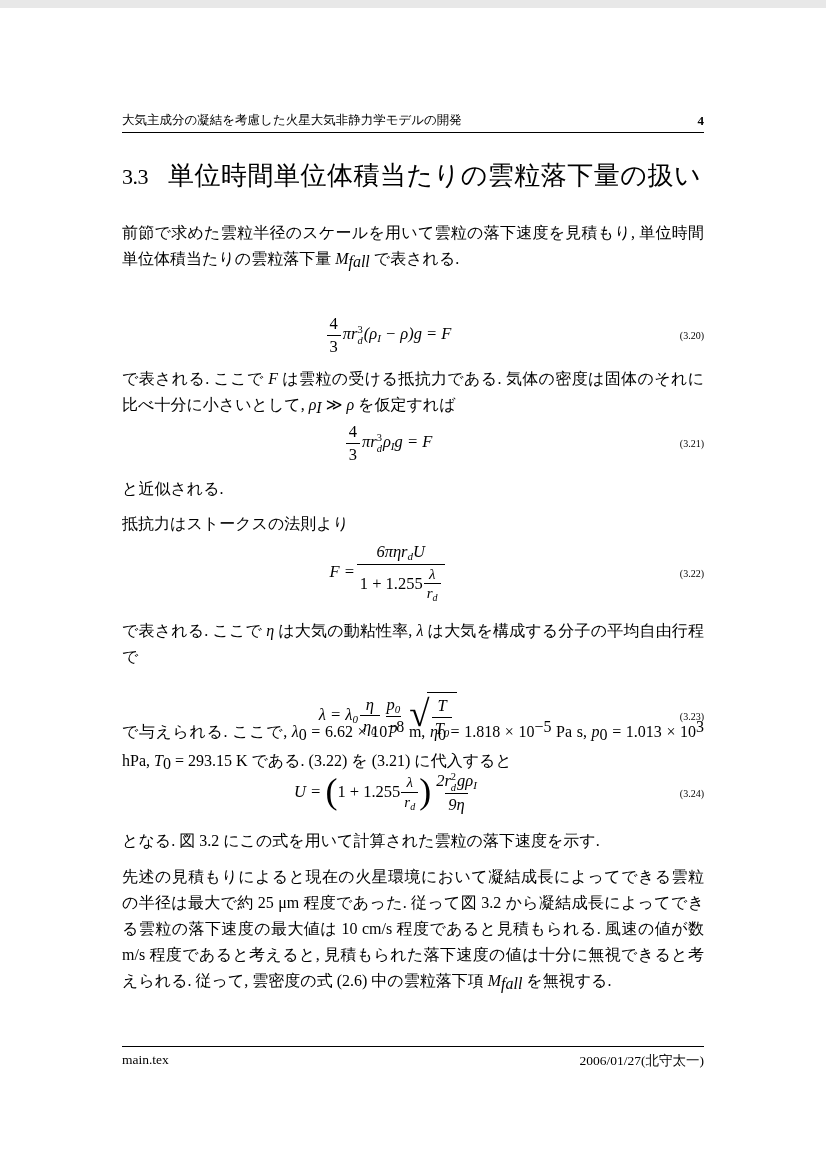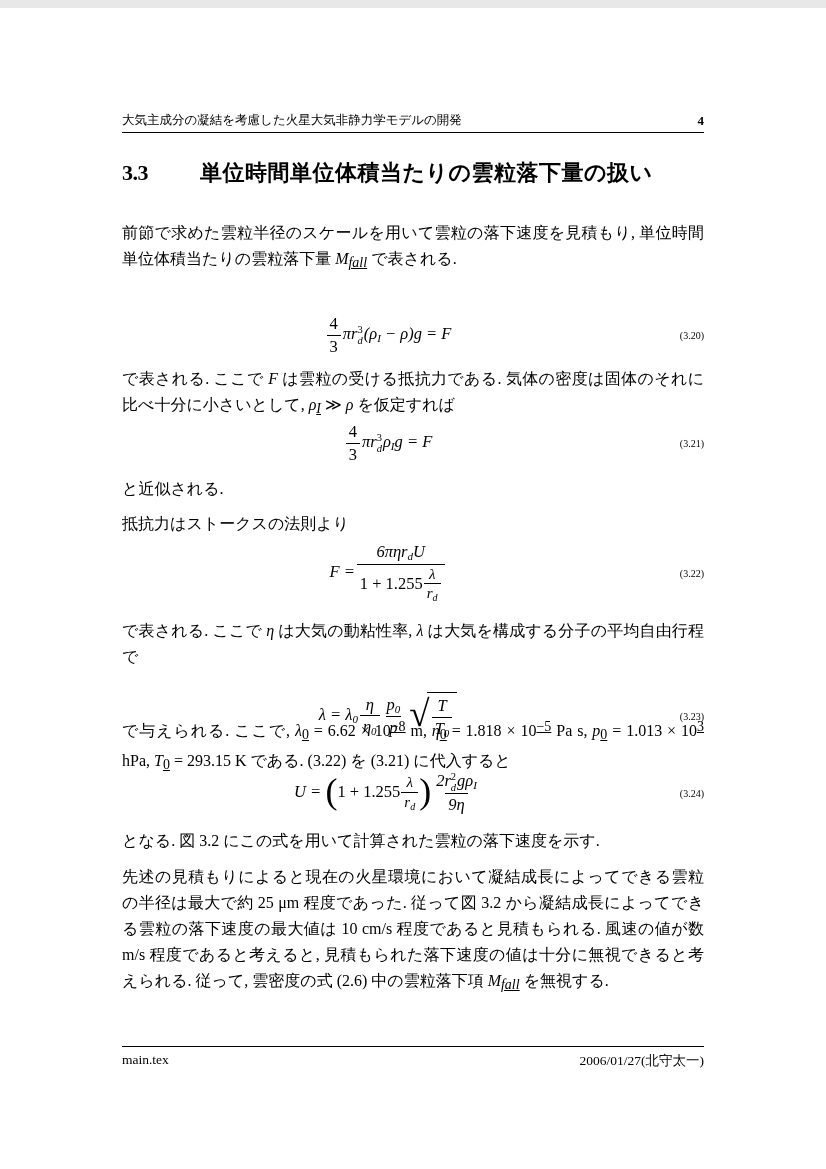--- a/index.html
+++ b/index.html
@@ -22,34 +22,33 @@
     display:flex;justify-content:space-between;align-items:flex-end;
     padding-bottom:3px;
     font-size:12.5px;
   }
   .pgnum{font-weight:bold;font-size:13px;}
 
   
   .sechead{
     top:150px;
     display:flex;align-items:baseline;
-    font-weight:bold;
-    gap:32px;
+    font-weight:normal;
   }
   .sec-no{font-size:22px;font-family:"Liberation Serif","DejaVu Serif",serif;margin-right:20px;letter-spacing:-0.5px;}
-  .sec-ttl{font-size:22px;font-family:"Liberation Sans","DejaVu Sans",sans-serif;letter-spacing:0.5px;}
+  .sec-ttl{font-size:26px;font-family:"Liberation Sans","DejaVu Sans",sans-serif;letter-spacing:0.5px;}
 
   
   .para{
     font-size:16px;line-height:26px;
     text-align:justify;
   }
   .run{white-space:pre-wrap;}
   .run.it,.run.subit{font-style:italic;}
-  .para sub,.para sup{font-size:14px;text-decoration:underline;}
+  .para sub,.para sup{font-size:16px;}
   .para sub{vertical-align:-3px;}
   .para sup{vertical-align:5px;}
 
   
   .equation{
     display:flex;align-items:center;
     font-size:16.5px;
   }
   .eq-body{flex:1;text-align:center;}
   .eq-num{width:50px;text-align:right;font-size:10px;}

